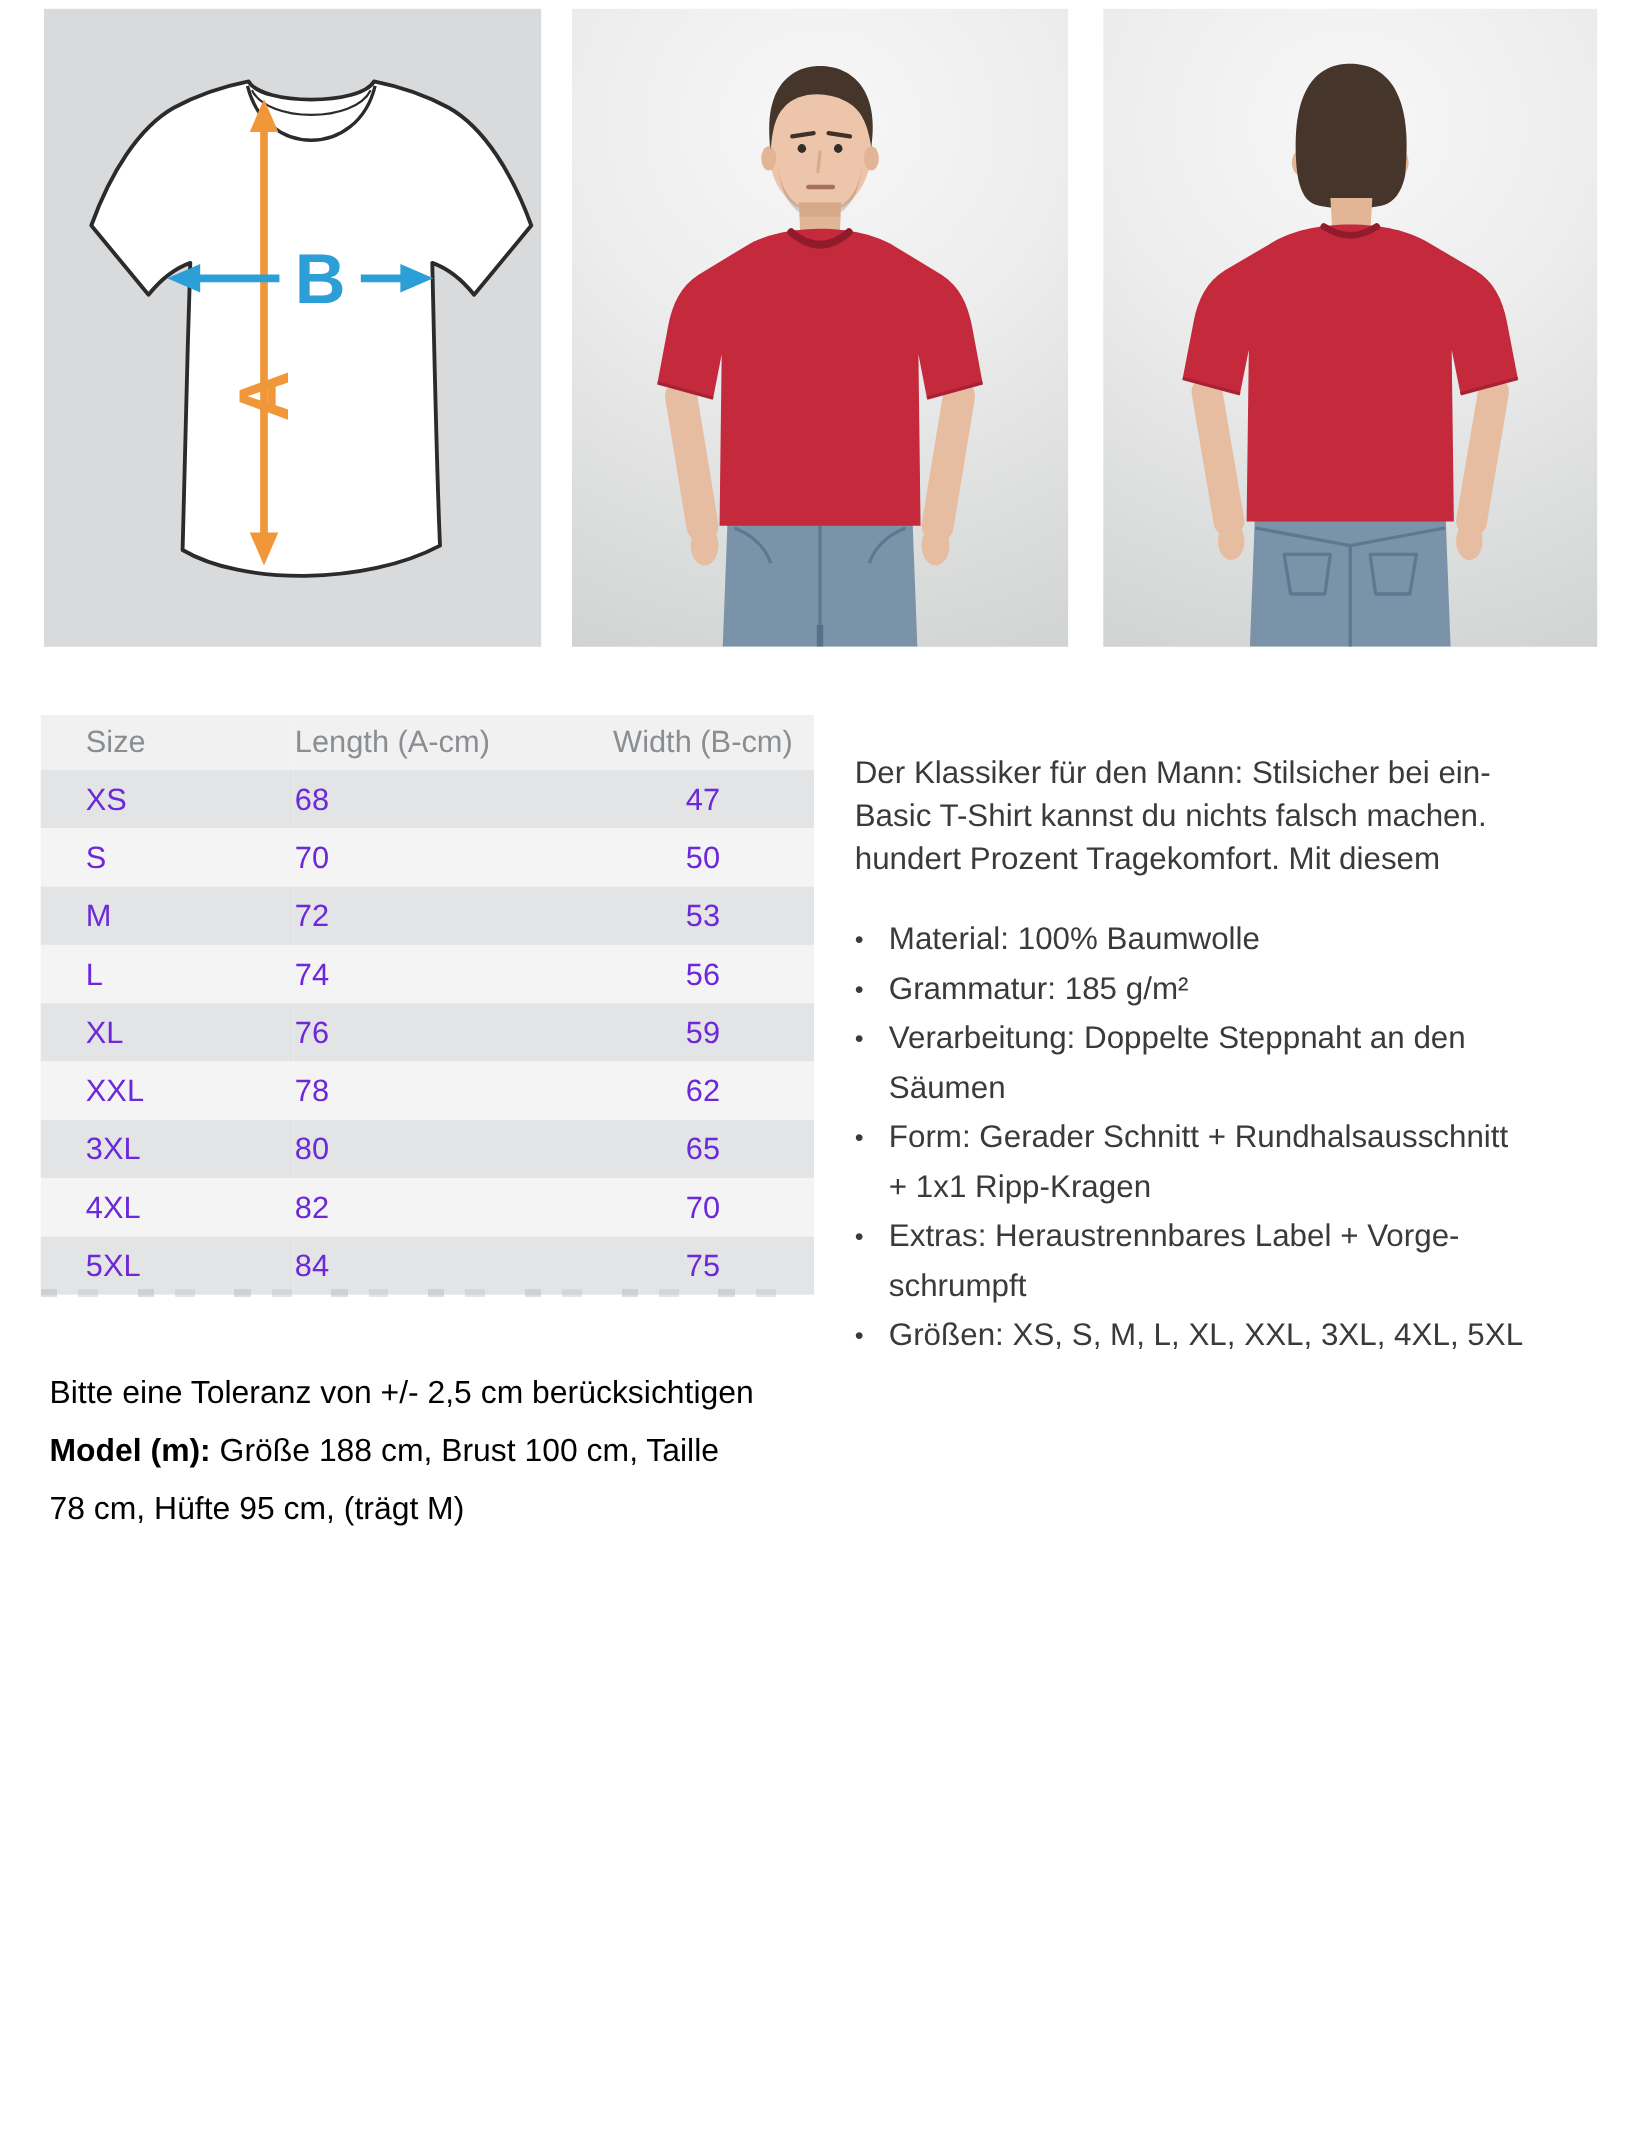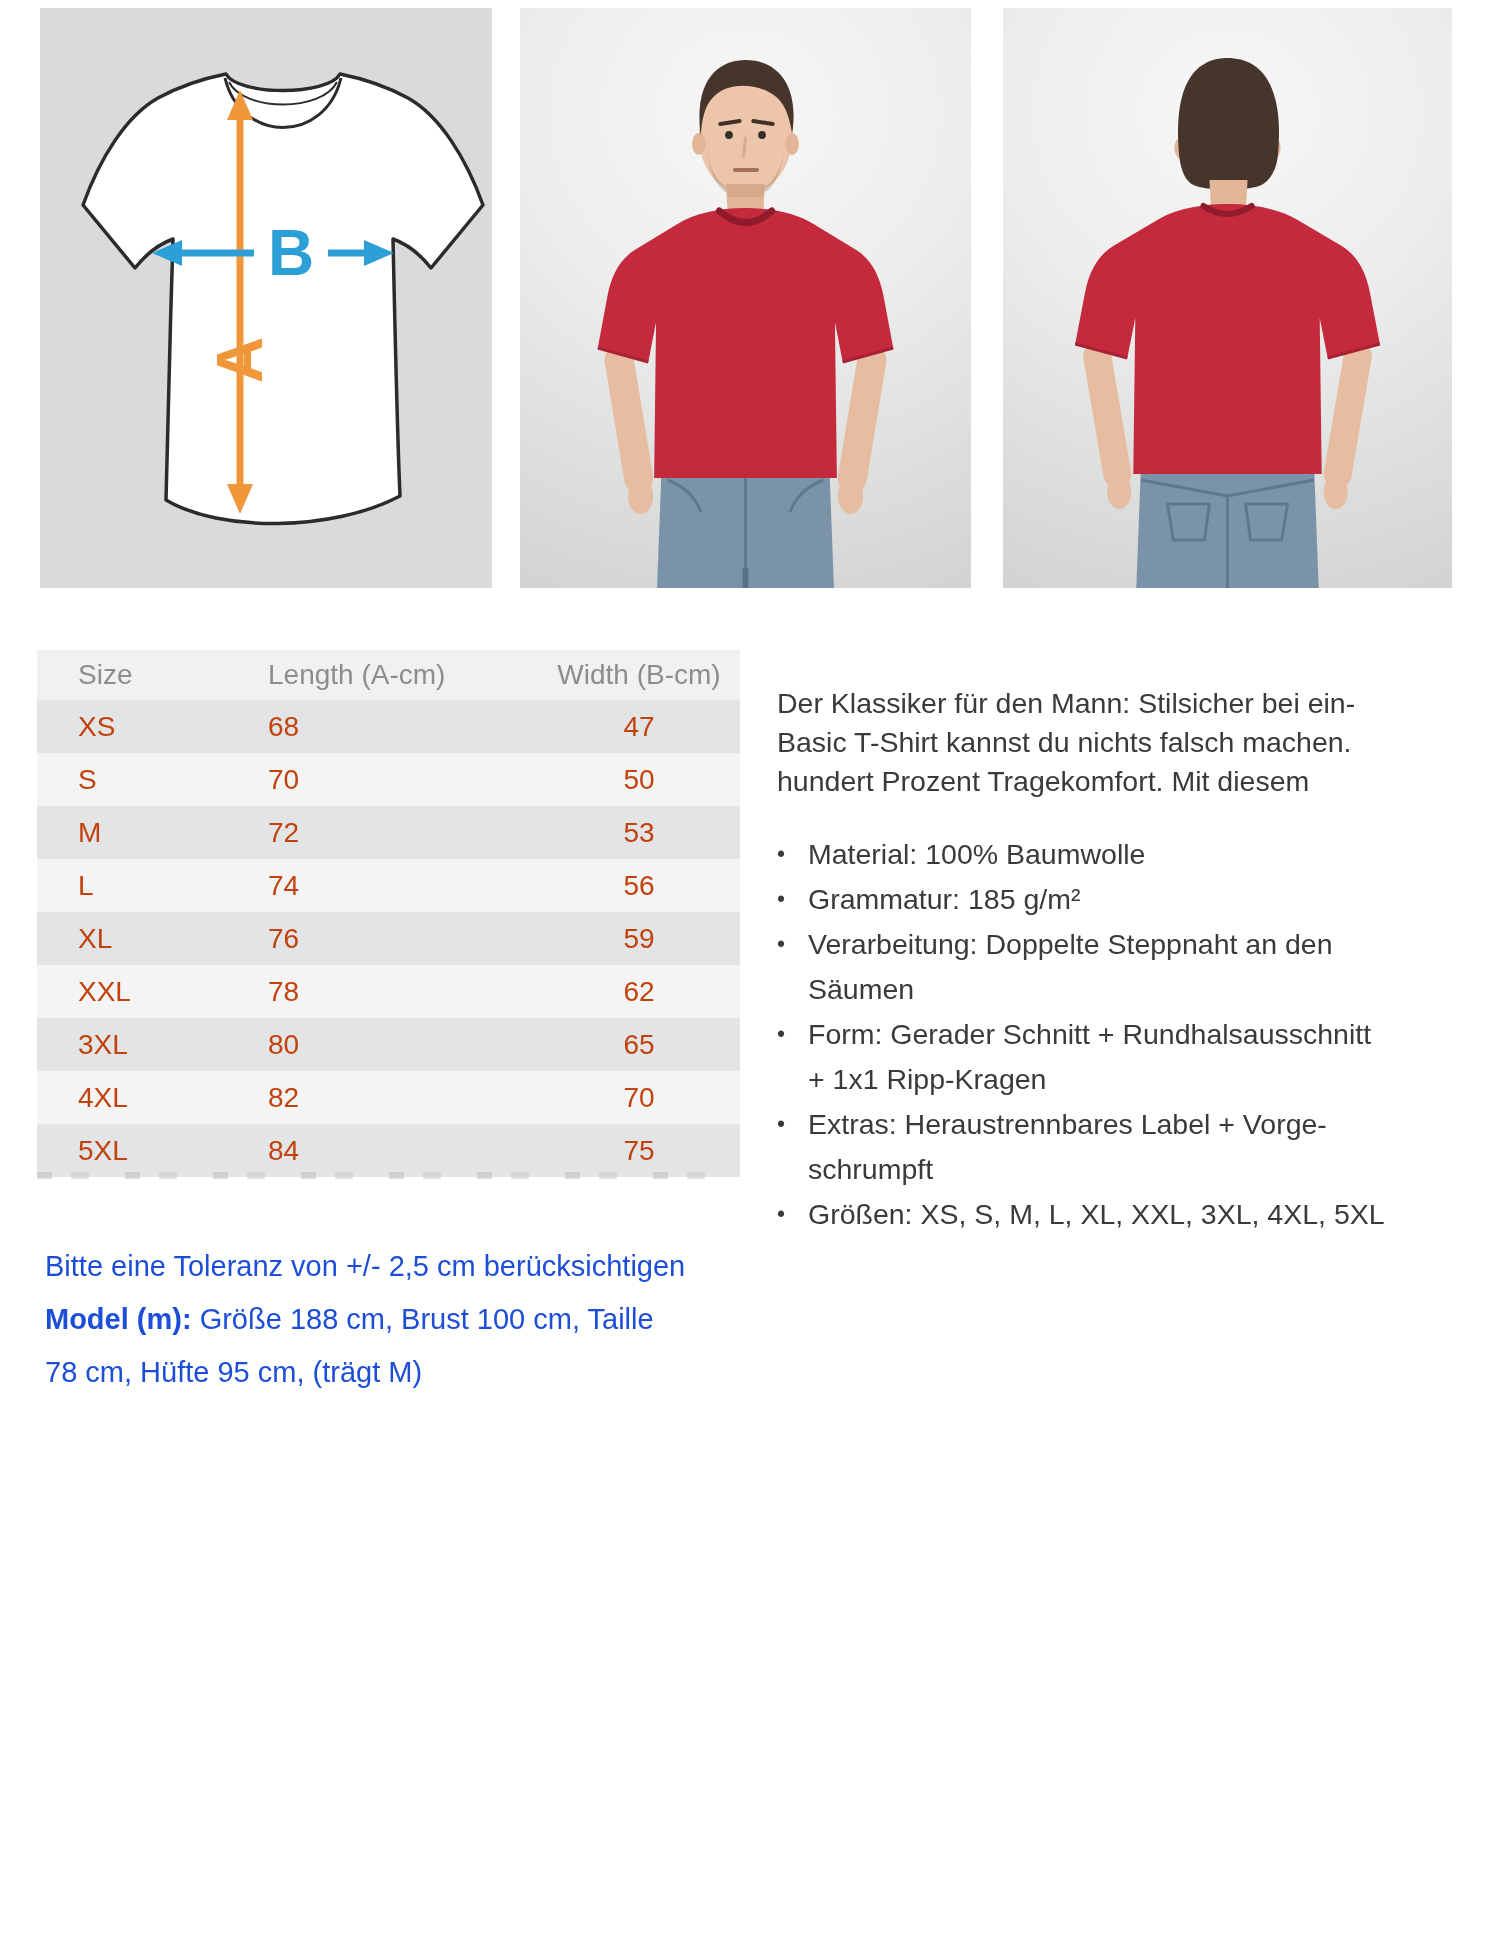--- a/index.html
+++ b/index.html
@@ -12,39 +12,39 @@
   .photo{background:radial-gradient(ellipse 130% 95% at 50% 18%, #f7f7f7 0%, #ededee 38%, #dcdddd 72%, #cfd0d1 100%);}
   .photo-front{left:520px;width:451px;}
   .photo-back{left:1003px;width:449px;}
   .imgblock svg{display:block;}
 
   
   table.size-table{position:absolute;left:37px;top:650px;width:703px;border-collapse:collapse;
     table-layout:fixed;font-size:28px;}
   .size-table col.c1{width:230px}.size-table col.c2{width:233px}.size-table col.c3{width:240px}
   .size-table th{font-weight:normal;text-align:left;color:#8a8e91;background:#f1f1f2;height:48px;margin-top:40px;}
-  .size-table td{height:51px;color:#c2410c;}
+  .size-table td{height:51px;color:#6d28d9;}
   .size-table th:first-child,.size-table td:first-child{padding-left:41px;}
   .size-table th:nth-child(3),.size-table td:nth-child(3){padding-left:39px;text-align:center;}
   .size-table tr.dark td{background:#e3e4e5;}
   .size-table tr.light td{background:#f4f4f5;}
 
   .table-artifact{position:absolute;left:37px;top:1172px;width:703px;height:7px;opacity:.5;
     background:repeating-linear-gradient(90deg,#b9babb 0 15px,transparent 15px 34px,#c6c7c8 34px 52px,transparent 52px 88px);}
 
   
   .details{position:absolute;left:777px;top:684px;width:700px;color:#3a3a3a;font-size:28.5px;}
   .details .para div{line-height:39px;white-space:nowrap;}
   .bullets{margin-top:31px;}
   .bullet{display:flex;}
   .bullet .dot{width:31px;flex:0 0 31px;line-height:45px;font-size:23px;color:#3a3a3a;}
   .bullet .bt div{line-height:45px;white-space:nowrap;}
 
   
-  .notes{position:absolute;left:45px;top:1240px;color:#1d4ed8;font-size:29px;}
+  .notes{position:absolute;left:45px;top:1240px;color:#000000;font-size:29px;}
   .notes div{line-height:53px;white-space:nowrap;}
   .notes .b{font-weight:bold;}
 </style>
 </head>
 <body>
 
 <div class="page">
 
   <div class="imgblock diagram">
     <svg width="452" height="580" viewBox="0 0 452 580">

